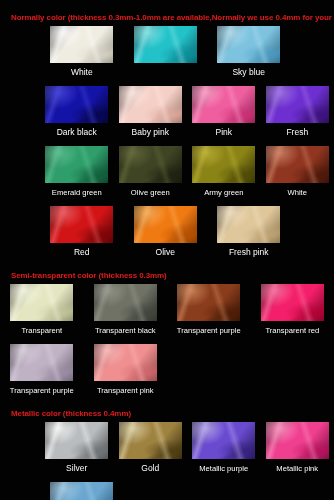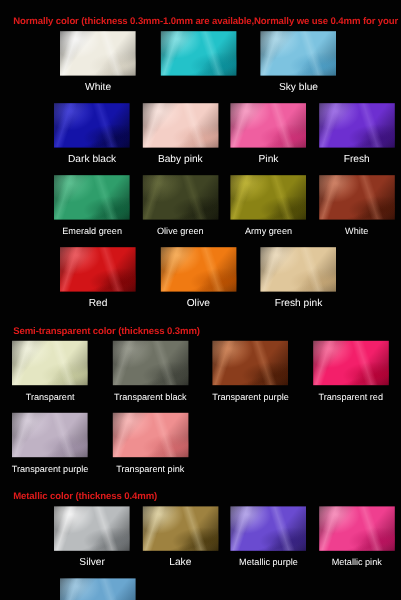--- a/index.html
+++ b/index.html
@@ -229,21 +229,21 @@
       <div class="cell">
         <div class="sw" style="background: radial-gradient(55% 75% at 22% 18%, rgba(255, 255, 255, 0.8) 0%, transparent 58%), radial-gradient(70% 50% at 82% 78%, rgba(111, 115, 118, 0.8) 0%, transparent 62%), linear-gradient(128deg, rgba(255, 255, 255, 0.4) 0%, rgb(185, 188, 190) 34%, rgb(185, 188, 190) 62%, rgba(111, 115, 118, 0.667) 100%);">
             <div class="gloss" style="background: linear-gradient(108deg, transparent 12%, rgba(255, 255, 255, 0.533) 19%, transparent 26%), linear-gradient(72deg, transparent 58%, rgba(255, 255, 255, 0.333) 65%, transparent 72%), linear-gradient(160deg, transparent 74%, rgba(111, 115, 118, 0.4) 82%, transparent 90%);"></div>
           </div>
         <div class="label">Silver</div>
       </div>
       <div class="cell">
         <div class="sw" style="background: radial-gradient(55% 75% at 22% 18%, rgba(232, 220, 176, 0.8) 0%, transparent 58%), radial-gradient(70% 50% at 82% 78%, rgba(77, 60, 16, 0.8) 0%, transparent 62%), linear-gradient(128deg, rgba(232, 220, 176, 0.4) 0%, rgb(158, 130, 64) 34%, rgb(158, 130, 64) 62%, rgba(77, 60, 16, 0.667) 100%);">
             <div class="gloss" style="background: linear-gradient(108deg, transparent 12%, rgba(232, 220, 176, 0.533) 19%, transparent 26%), linear-gradient(72deg, transparent 58%, rgba(232, 220, 176, 0.333) 65%, transparent 72%), linear-gradient(160deg, transparent 74%, rgba(77, 60, 16, 0.4) 82%, transparent 90%);"></div>
           </div>
-        <div class="label">Lake</div>
+        <div class="label">Gold</div>
       </div>
       <div class="cell">
         <div class="sw" style="background: radial-gradient(55% 75% at 22% 18%, rgba(192, 178, 242, 0.8) 0%, transparent 58%), radial-gradient(70% 50% at 82% 78%, rgba(53, 32, 126, 0.8) 0%, transparent 62%), linear-gradient(128deg, rgba(192, 178, 242, 0.4) 0%, rgb(106, 75, 208) 34%, rgb(106, 75, 208) 62%, rgba(53, 32, 126, 0.667) 100%);">
             <div class="gloss" style="background: linear-gradient(108deg, transparent 12%, rgba(192, 178, 242, 0.533) 19%, transparent 26%), linear-gradient(72deg, transparent 58%, rgba(192, 178, 242, 0.333) 65%, transparent 72%), linear-gradient(160deg, transparent 74%, rgba(53, 32, 126, 0.4) 82%, transparent 90%);"></div>
           </div>
         <div class="label small">Metallic purple</div>
       </div>
       <div class="cell">
         <div class="sw" style="background: radial-gradient(55% 75% at 22% 18%, rgba(255, 156, 198, 0.8) 0%, transparent 58%), radial-gradient(70% 50% at 82% 78%, rgba(184, 16, 92, 0.8) 0%, transparent 62%), linear-gradient(128deg, rgba(255, 156, 198, 0.4) 0%, rgb(239, 63, 143) 34%, rgb(239, 63, 143) 62%, rgba(184, 16, 92, 0.667) 100%);">
             <div class="gloss" style="background: linear-gradient(108deg, transparent 12%, rgba(255, 156, 198, 0.533) 19%, transparent 26%), linear-gradient(72deg, transparent 58%, rgba(255, 156, 198, 0.333) 65%, transparent 72%), linear-gradient(160deg, transparent 74%, rgba(184, 16, 92, 0.4) 82%, transparent 90%);"></div>

